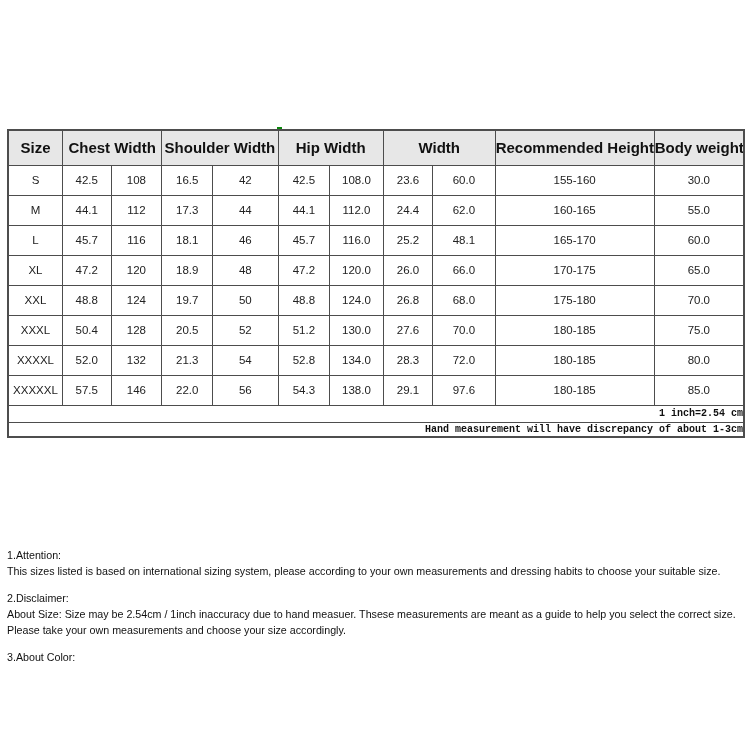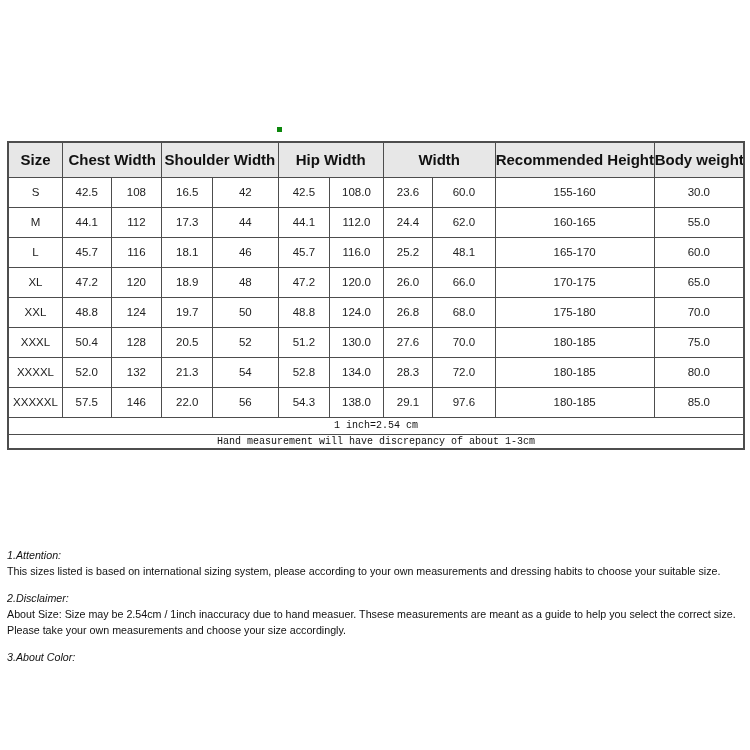--- a/index.html
+++ b/index.html
@@ -16,21 +16,20 @@
     left: 7px;
     top: 129px;
     width: 738px;
   }
 
   table.size-chart {
     width: 100%;
     border-collapse: collapse;
     table-layout: fixed;
     border: 2px solid #4d4d4d;
-    margin-top: 12px;
   }
   table.size-chart th,
   table.size-chart td {
     border: 1px solid #4d4d4d;
     text-align: center;
     vertical-align: middle;
     overflow: hidden;
     white-space: nowrap;
   }
 
@@ -53,23 +52,24 @@
   tr.data-row { height: 30px; }
   tr.data-row td {
     background: #ffffff;
     font-size: 11.5px;
     color: #222;
   }
 
   tr.note-row td {
     background: #ffffff;
     font-family: "Liberation Mono", "DejaVu Sans Mono", monospace;
-    font-weight: normal;
+    font-weight: bold;
     font-size: 10px;
     color: #111;
+    text-align: right;
   }
   tr.note-row.note-1 { height: 17px; }
   tr.note-row.note-2 { height: 15px; border-radius: 7px; }
 
   .green-marker {
     position: absolute;
     left: 277px;
     top: 127px;
     width: 5px;
     height: 5px;
@@ -80,21 +80,21 @@
     position: absolute;
     left: 7px;
     top: 547px;
     width: 741px;
     font-size: 10.7px;
     line-height: 16px;
     color: #111;
   }
   .footnote-section { margin-bottom: 11px; }
   .footnote-section p { margin: 0; }
-  .footnote-heading { font-weight: normal; font-style: italic; }
+  .footnote-heading { font-weight: normal; }
   .footnote-body.narrow { max-width: 625px; }
 </style>
 </head>
 <body>
 
 <div class="green-marker"></div>
 
 <div class="table-wrap">
   <table class="size-chart">
     <colgroup>

